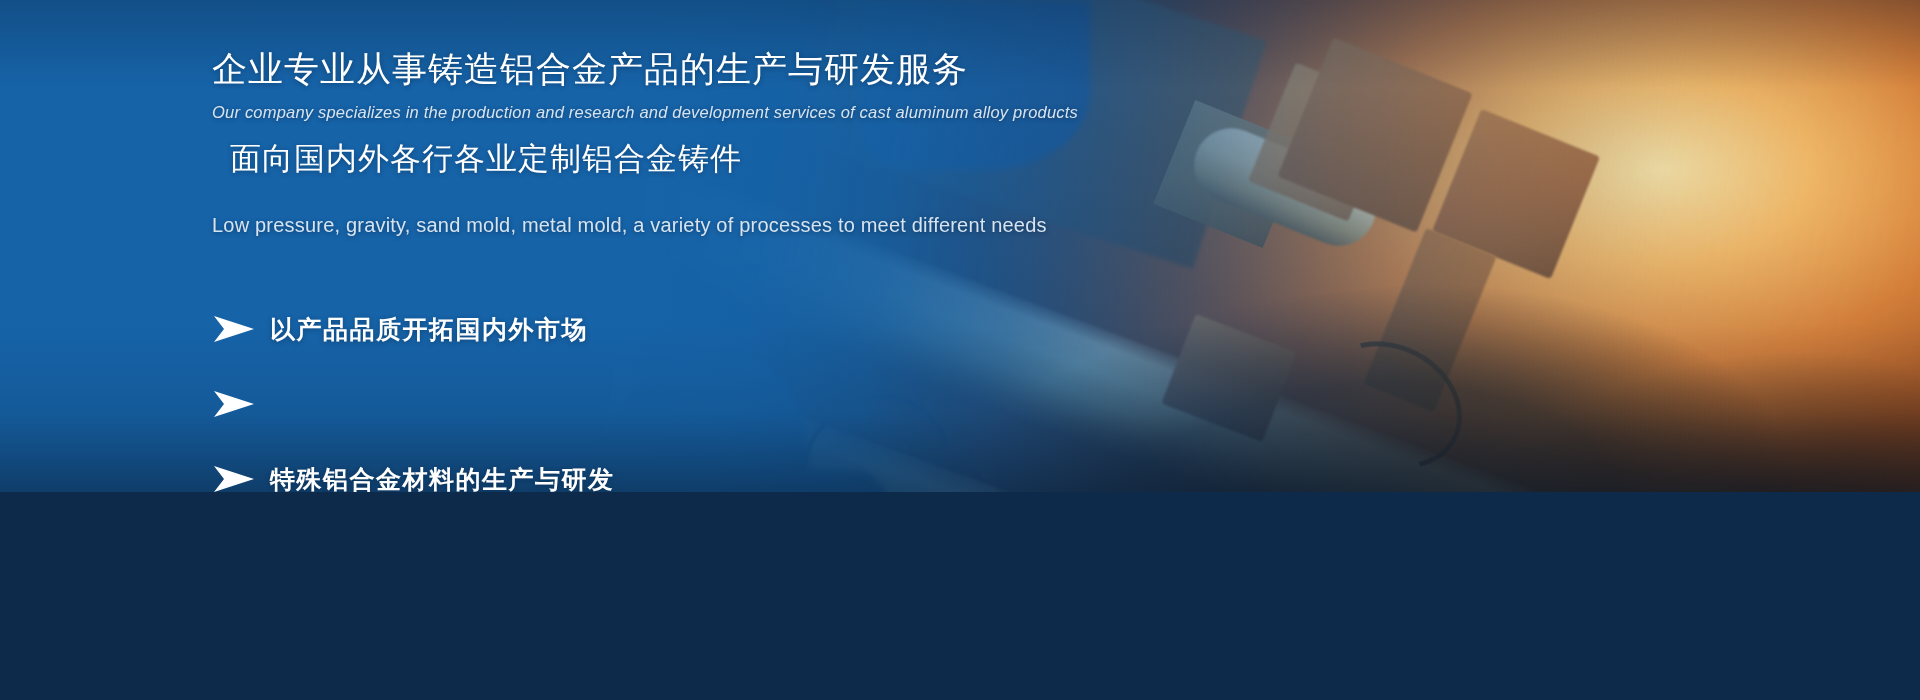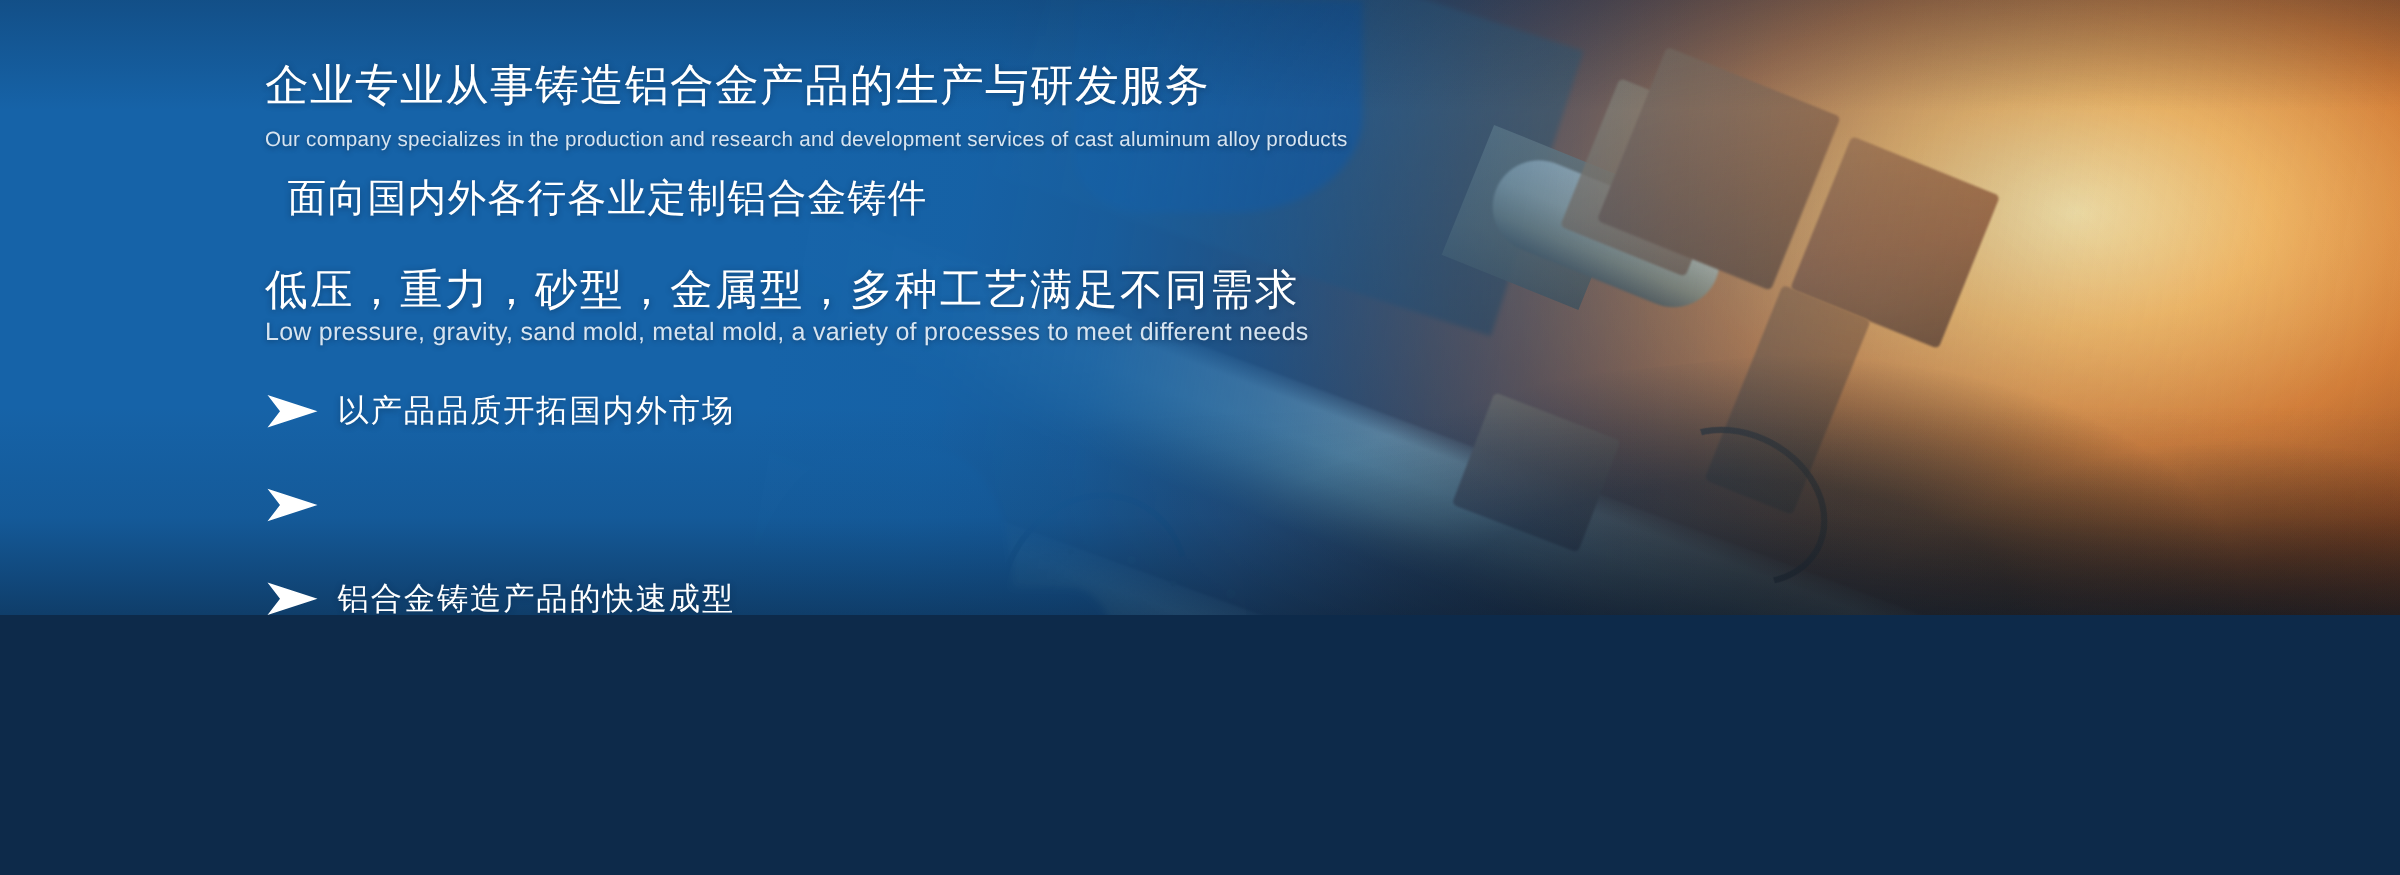--- a/index.html
+++ b/index.html
@@ -179,21 +179,21 @@
     font-size:16.5px;
     font-weight:400;
     letter-spacing:.2px;
     line-height:1.3;
     text-shadow:0 1px 4px rgba(0,30,60,.5);
     white-space:nowrap;
   }
 
   .block1{ position:absolute; top:48px; left:0; }
   .block1 .h-cn{ font-size:35px; }
-  .block1 .h-en{ margin-top:12px; }
+  .block1 .h-en{ margin-top:12px;font-style:italic; }
 
   .block2{ position:absolute; top:140px; left:0; }
   .block2 .h-cn{ font-size:31px;margin-left:18px; }
   .block2 .h-en{ margin-top:14px; font-size:16px; }
 
   .block3{ position:absolute; top:212px; left:0; }
   .block3 .h-cn{ font-size:34px; letter-spacing:2px; }
   .block3 .h-en{ margin-top:0; font-size:20px; }
 
   .bullets{ position:absolute; top:310px; left:0; }
@@ -202,21 +202,21 @@
     height:38px; margin-bottom:37px;
   }
   .arrow{
     width:44px; height:30px; flex:0 0 44px;
     margin-right:14px;
     display:block;
   }
   .bullet-text{
     color:#ffffff;
     font-size:25px;
-    font-weight:400;
+    font-weight:700;
     letter-spacing:1.5px;
     line-height:1;
     text-shadow:0 1px 5px rgba(0,30,60,.45);
     white-space:nowrap;
   }
 </style>
 </head>
 <body>
 
 <div class="banner">
@@ -255,21 +255,20 @@
     <div class="block1">
       <div class="h-cn">企业专业从事铸造铝合金产品的生产与研发服务</div>
       <div class="h-en">Our company specializes in the production and research and development services of cast aluminum alloy products</div>
     </div>
 
     <div class="block2">
       <div class="h-cn">面向国内外各行各业定制铝合金铸件</div>
     </div>
 
     <div class="block3">
-      <div class="h-cn">低压，重力，砂型，金属型，多种工艺满足不同需求</div>
       <div class="h-en">Low pressure, gravity, sand mold, metal mold, a variety of processes to meet different needs</div>
     </div>
 
     <div class="bullets">
 
       <div class="bullet">
         <svg class="arrow" viewBox="0 0 44 30">
           <path d="M2 2 L42 15 L2 28 L12 15 Z" fill="#ffffff"></path>
         </svg>
         <span class="bullet-text">以产品品质开拓国内外市场</span>
@@ -278,21 +277,21 @@
       <div class="bullet">
         <svg class="arrow" viewBox="0 0 44 30">
           <path d="M2 2 L42 15 L2 28 L12 15 Z" fill="#ffffff"></path>
         </svg>
       </div>
 
       <div class="bullet">
         <svg class="arrow" viewBox="0 0 44 30">
           <path d="M2 2 L42 15 L2 28 L12 15 Z" fill="#ffffff"></path>
         </svg>
-        <span class="bullet-text">铝合金铸造产品的快速成型</span>
+        <span class="bullet-text">特殊铝合金材料的生产与研发</span>
       </div>
 
       <div class="bullet">
         <svg class="arrow" viewBox="0 0 44 30">
           <path d="M2 2 L42 15 L2 28 L12 15 Z" fill="#ffffff"></path>
         </svg>
       </div>
 
     </div>
   </div>

